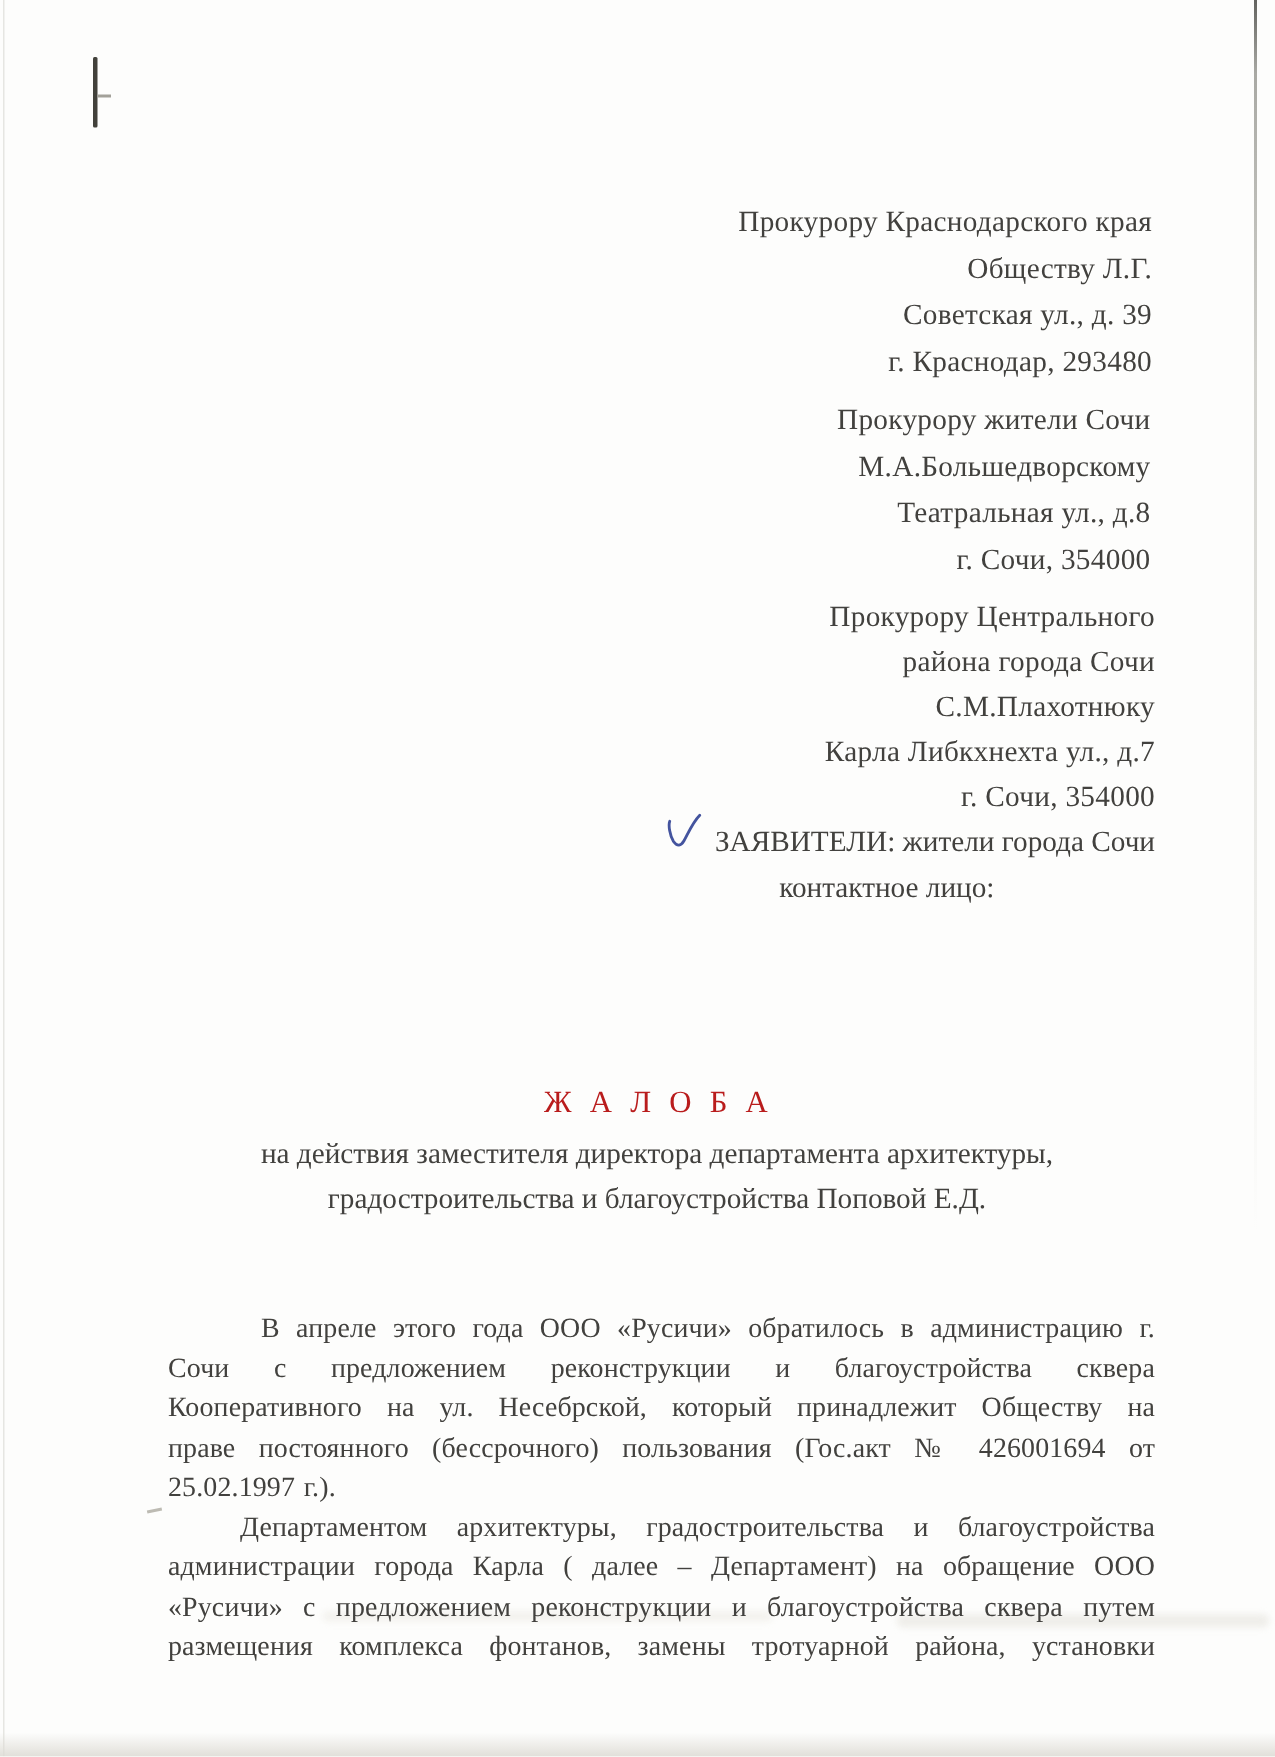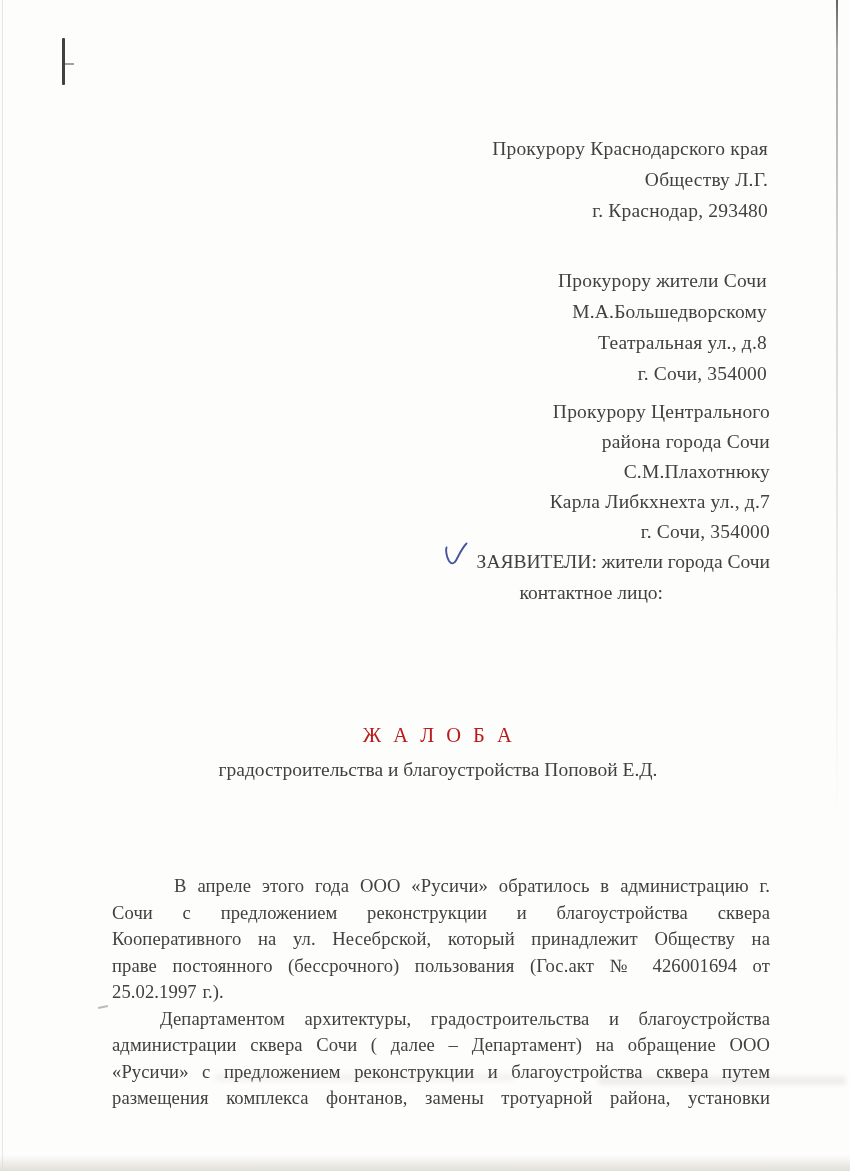--- a/index.html
+++ b/index.html
@@ -70,20 +70,21 @@
   <div class="bottom-shadow"></div>
   <div class="smudge s1"></div>
   <div class="smudge s2"></div>
   <div class="dash-artifact"></div>
 
   <div class="pen-mark"></div>
 
   <div class="addr b1">
     <div>Прокурору Краснодарского края</div>
     <div>Обществу Л.Г.</div>
+    <div>Советская ул., д. 39</div>
     <div>г. Краснодар, 293480</div>
   </div>
 
   <div class="addr b2">
     <div>Прокурору жители Сочи</div>
     <div>М.А.Большедворскому</div>
     <div>Театральная ул., д.8</div>
     <div>г. Сочи, 354000</div>
   </div>
 
@@ -100,32 +101,33 @@
   </svg>
 
   <div class="applicants">
     <div>ЗАЯВИТЕЛИ: жители города Сочи</div>
     <div class="contact">контактное лицо:</div>
   </div>
 
   <div class="title">Ж А Л О Б А</div>
 
   <div class="subtitle">
+    <div>на действия заместителя директора  департамента архитектуры,</div>
     <div>градостроительства и благоустройства Поповой Е.Д.</div>
   </div>
 
   <div class="body-text">
     <div>
       <div class="jline indent-a">В апреле этого года ООО «Русичи» обратилось в администрацию г.</div>
       <div class="jline">Сочи с предложением  реконструкции и благоустройства сквера</div>
       <div class="jline">Кооперативного на ул. Несебрской, который принадлежит Обществу на</div>
       <div class="jline">праве постоянного (бессрочного) пользования  (Гос.акт № 426001694 от</div>
       <div class="jline lastline">25.02.1997 г.).</div>
     </div>
     <div>
       <div class="jline indent-b">Департаментом архитектуры, градостроительства и благоустройства</div>
-      <div class="jline">администрации сквера Сочи ( далее – Департамент) на обращение ООО</div>
+      <div class="jline">администрации города Карла ( далее – Департамент) на обращение ООО</div>
       <div class="jline">«Русичи» с предложением реконструкции и благоустройства сквера путем</div>
       <div class="jline">размещения комплекса фонтанов,  замены тротуарной района, установки</div>
     </div>
   </div>
 
 </div>
 
 </body></html>

